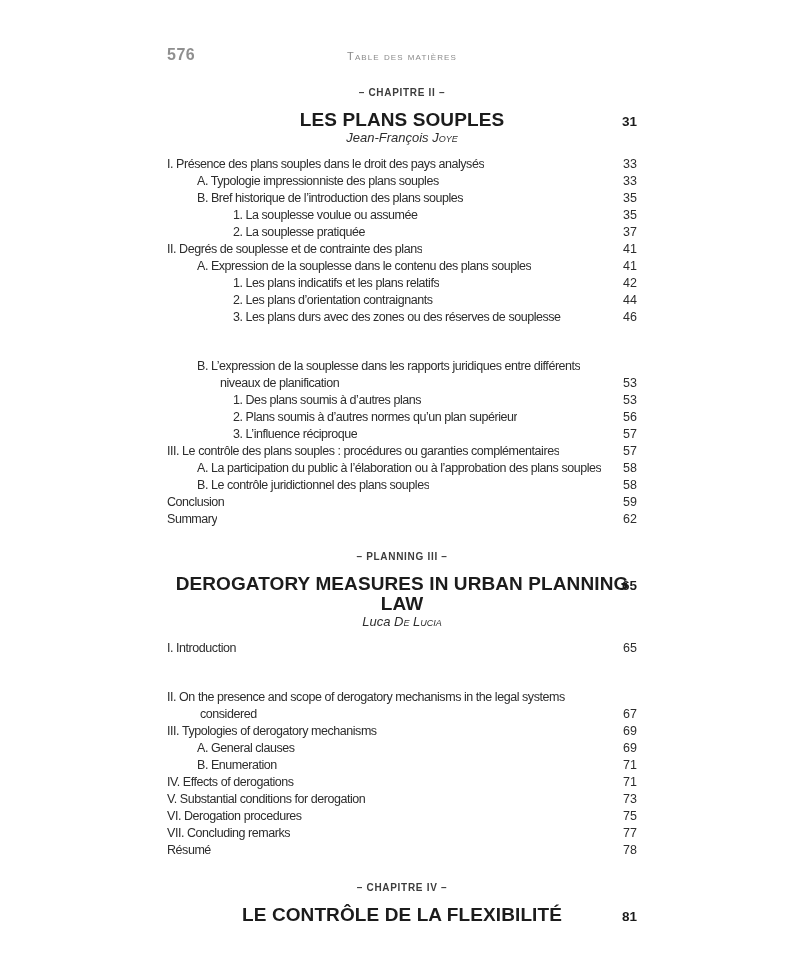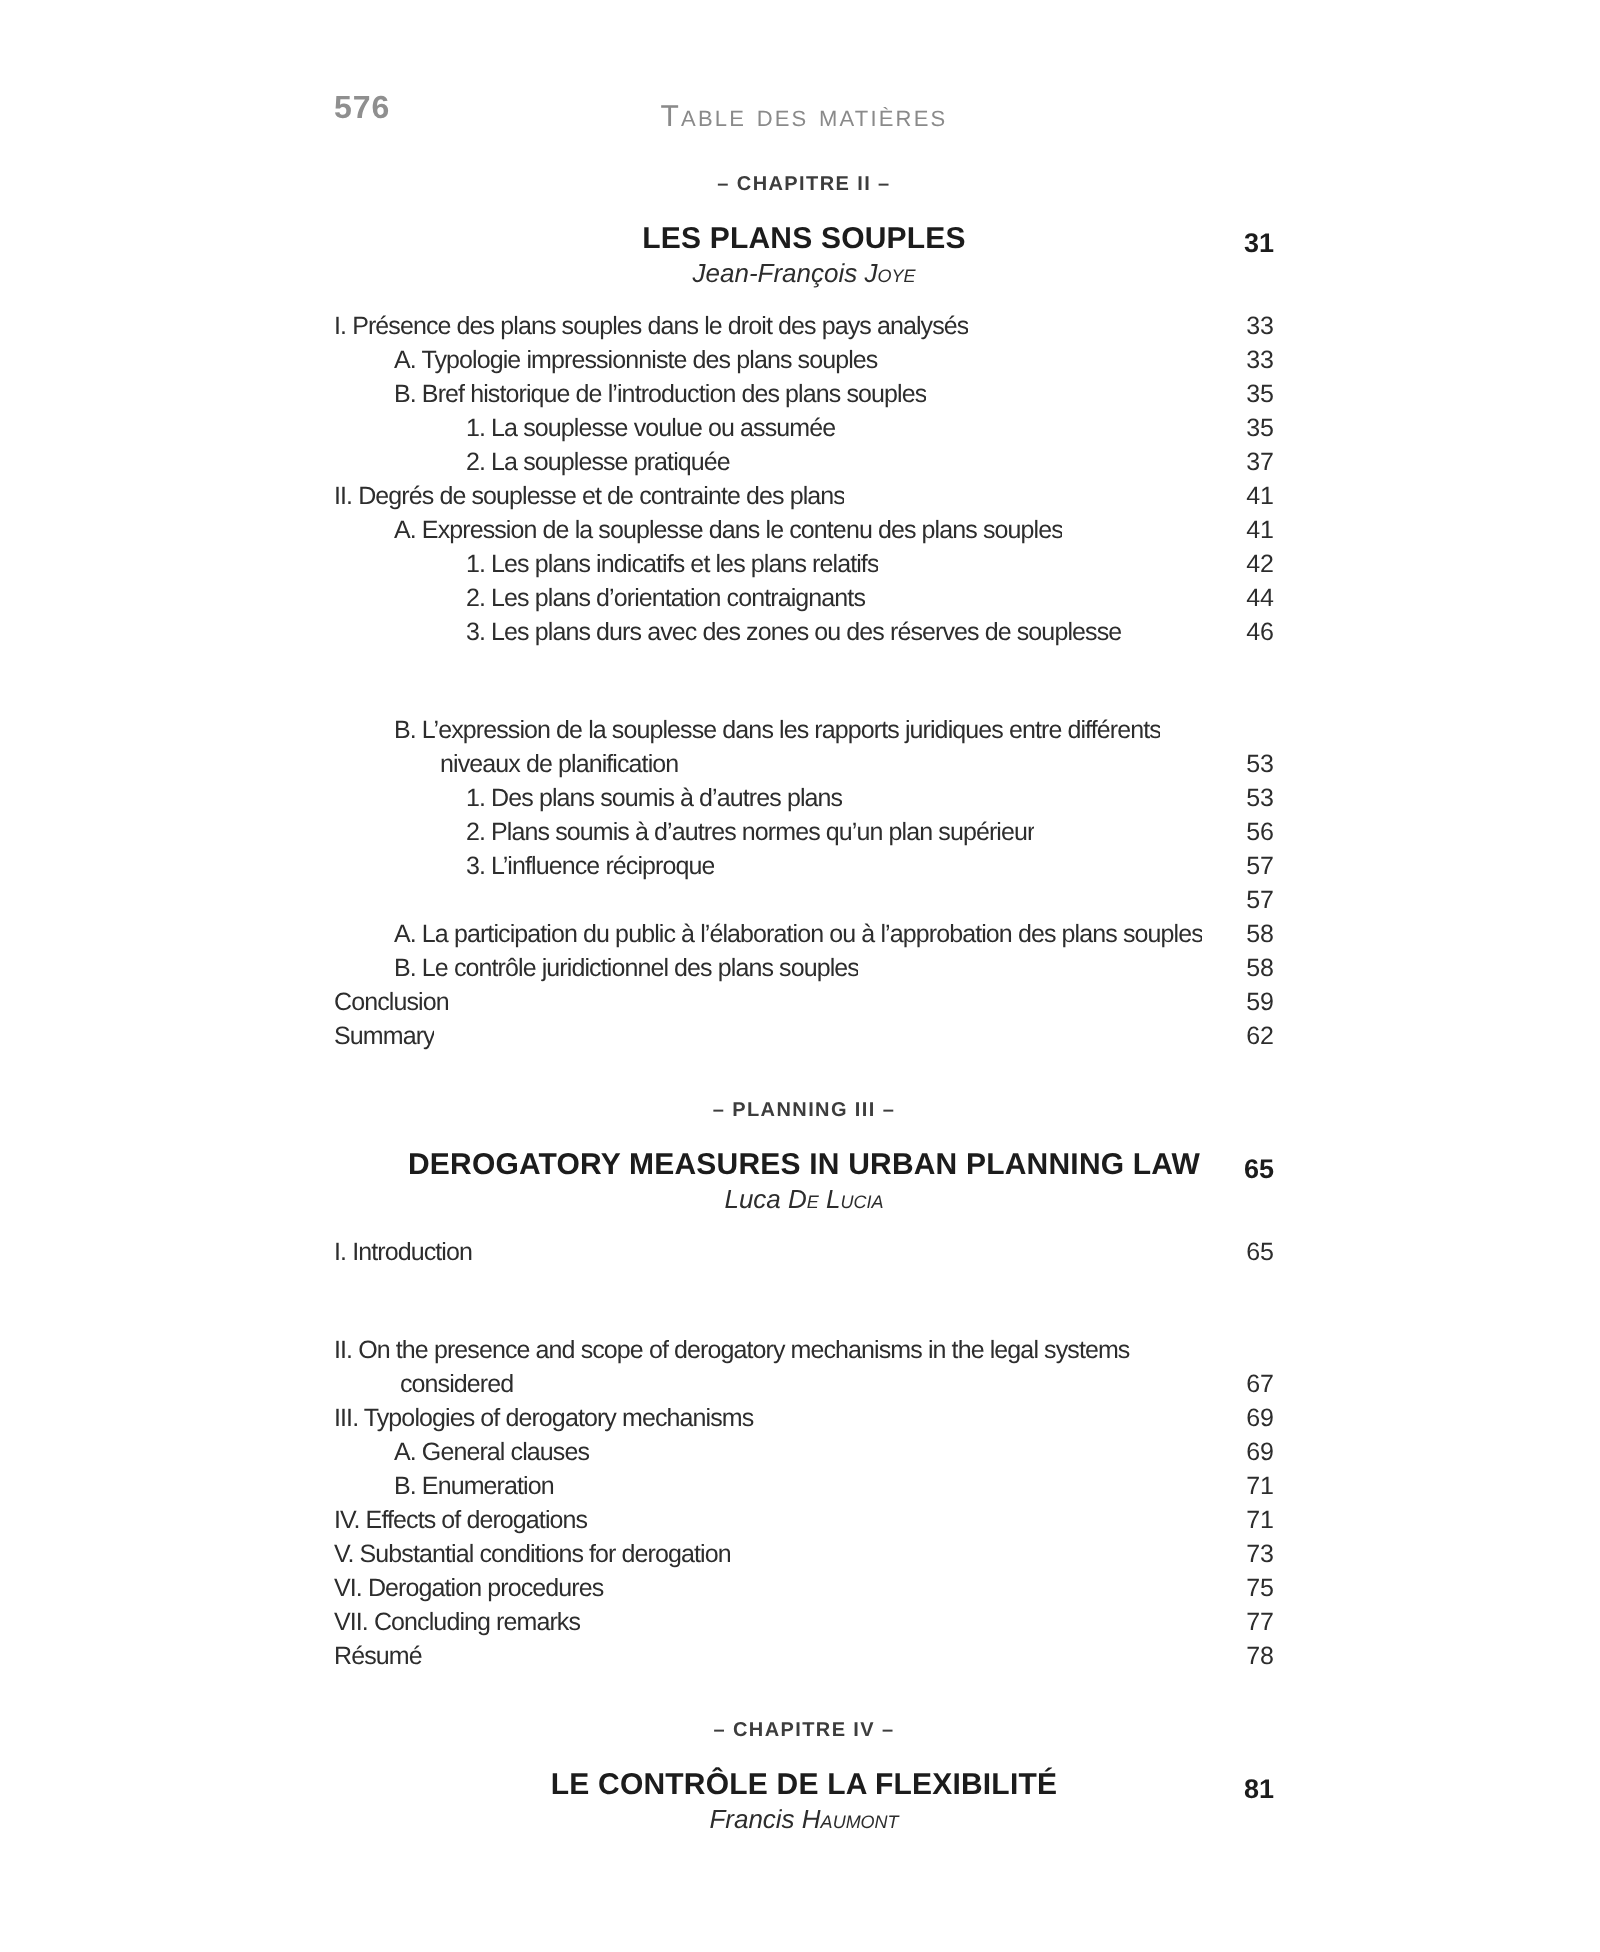--- a/index.html
+++ b/index.html
@@ -32,42 +32,42 @@
     left: 0;
     top: 0;
     font-size: 16px;
     font-weight: bold;
     letter-spacing: 0.5px;
     color: #8f8f8f;
   }
   .running-title {
     text-align: center;
     font-variant: small-caps;
-    font-size: 15px;
+    font-size: 11px;
     letter-spacing: 1.1px;
     color: #8a8a8a;
     padding-top: 4px;
   }
   
   .chap-label {
     margin: 23px 0 12px 0;
     text-align: center;
     font-size: 10px;
     font-weight: bold;
     letter-spacing: 0.7px;
     color: #3d3d3d;
   }
   .chap-title-row {
     position: relative;
     text-align: center;
     line-height: 19px;
     margin-bottom: 0;
   }
   .chap-title {
-    font-size: 15px;
+    font-size: 19px;
     font-weight: bold;
     letter-spacing: 0.1px;
     color: #1c1c1c;
   }
   .chap-page {
     position: absolute;
     right: 0;
     top: 2px;
     font-size: 13.5px;
     font-weight: bold;
@@ -181,20 +181,21 @@
           </div>
           <div class="toc-row">
             <span class="toc-text ind-2">2. Plans soumis à d’autres normes qu’un plan supérieur</span>
             <span class="toc-page">56</span>
           </div>
           <div class="toc-row">
             <span class="toc-text ind-2">3. L’influence réciproque</span>
             <span class="toc-page">57</span>
           </div>
           <div class="toc-row">
+            <span class="toc-text ind-0">III. Le contrôle des plans souples : procédures ou garanties complémentaires</span>
             <span class="toc-page">57</span>
           </div>
           <div class="toc-row">
             <span class="toc-text ind-1">A. La participation du public à l’élaboration ou à l’approbation des plans souples</span>
             <span class="toc-page">58</span>
           </div>
           <div class="toc-row">
             <span class="toc-text ind-1">B. Le contrôle juridictionnel des plans souples</span>
             <span class="toc-page">58</span>
           </div>

